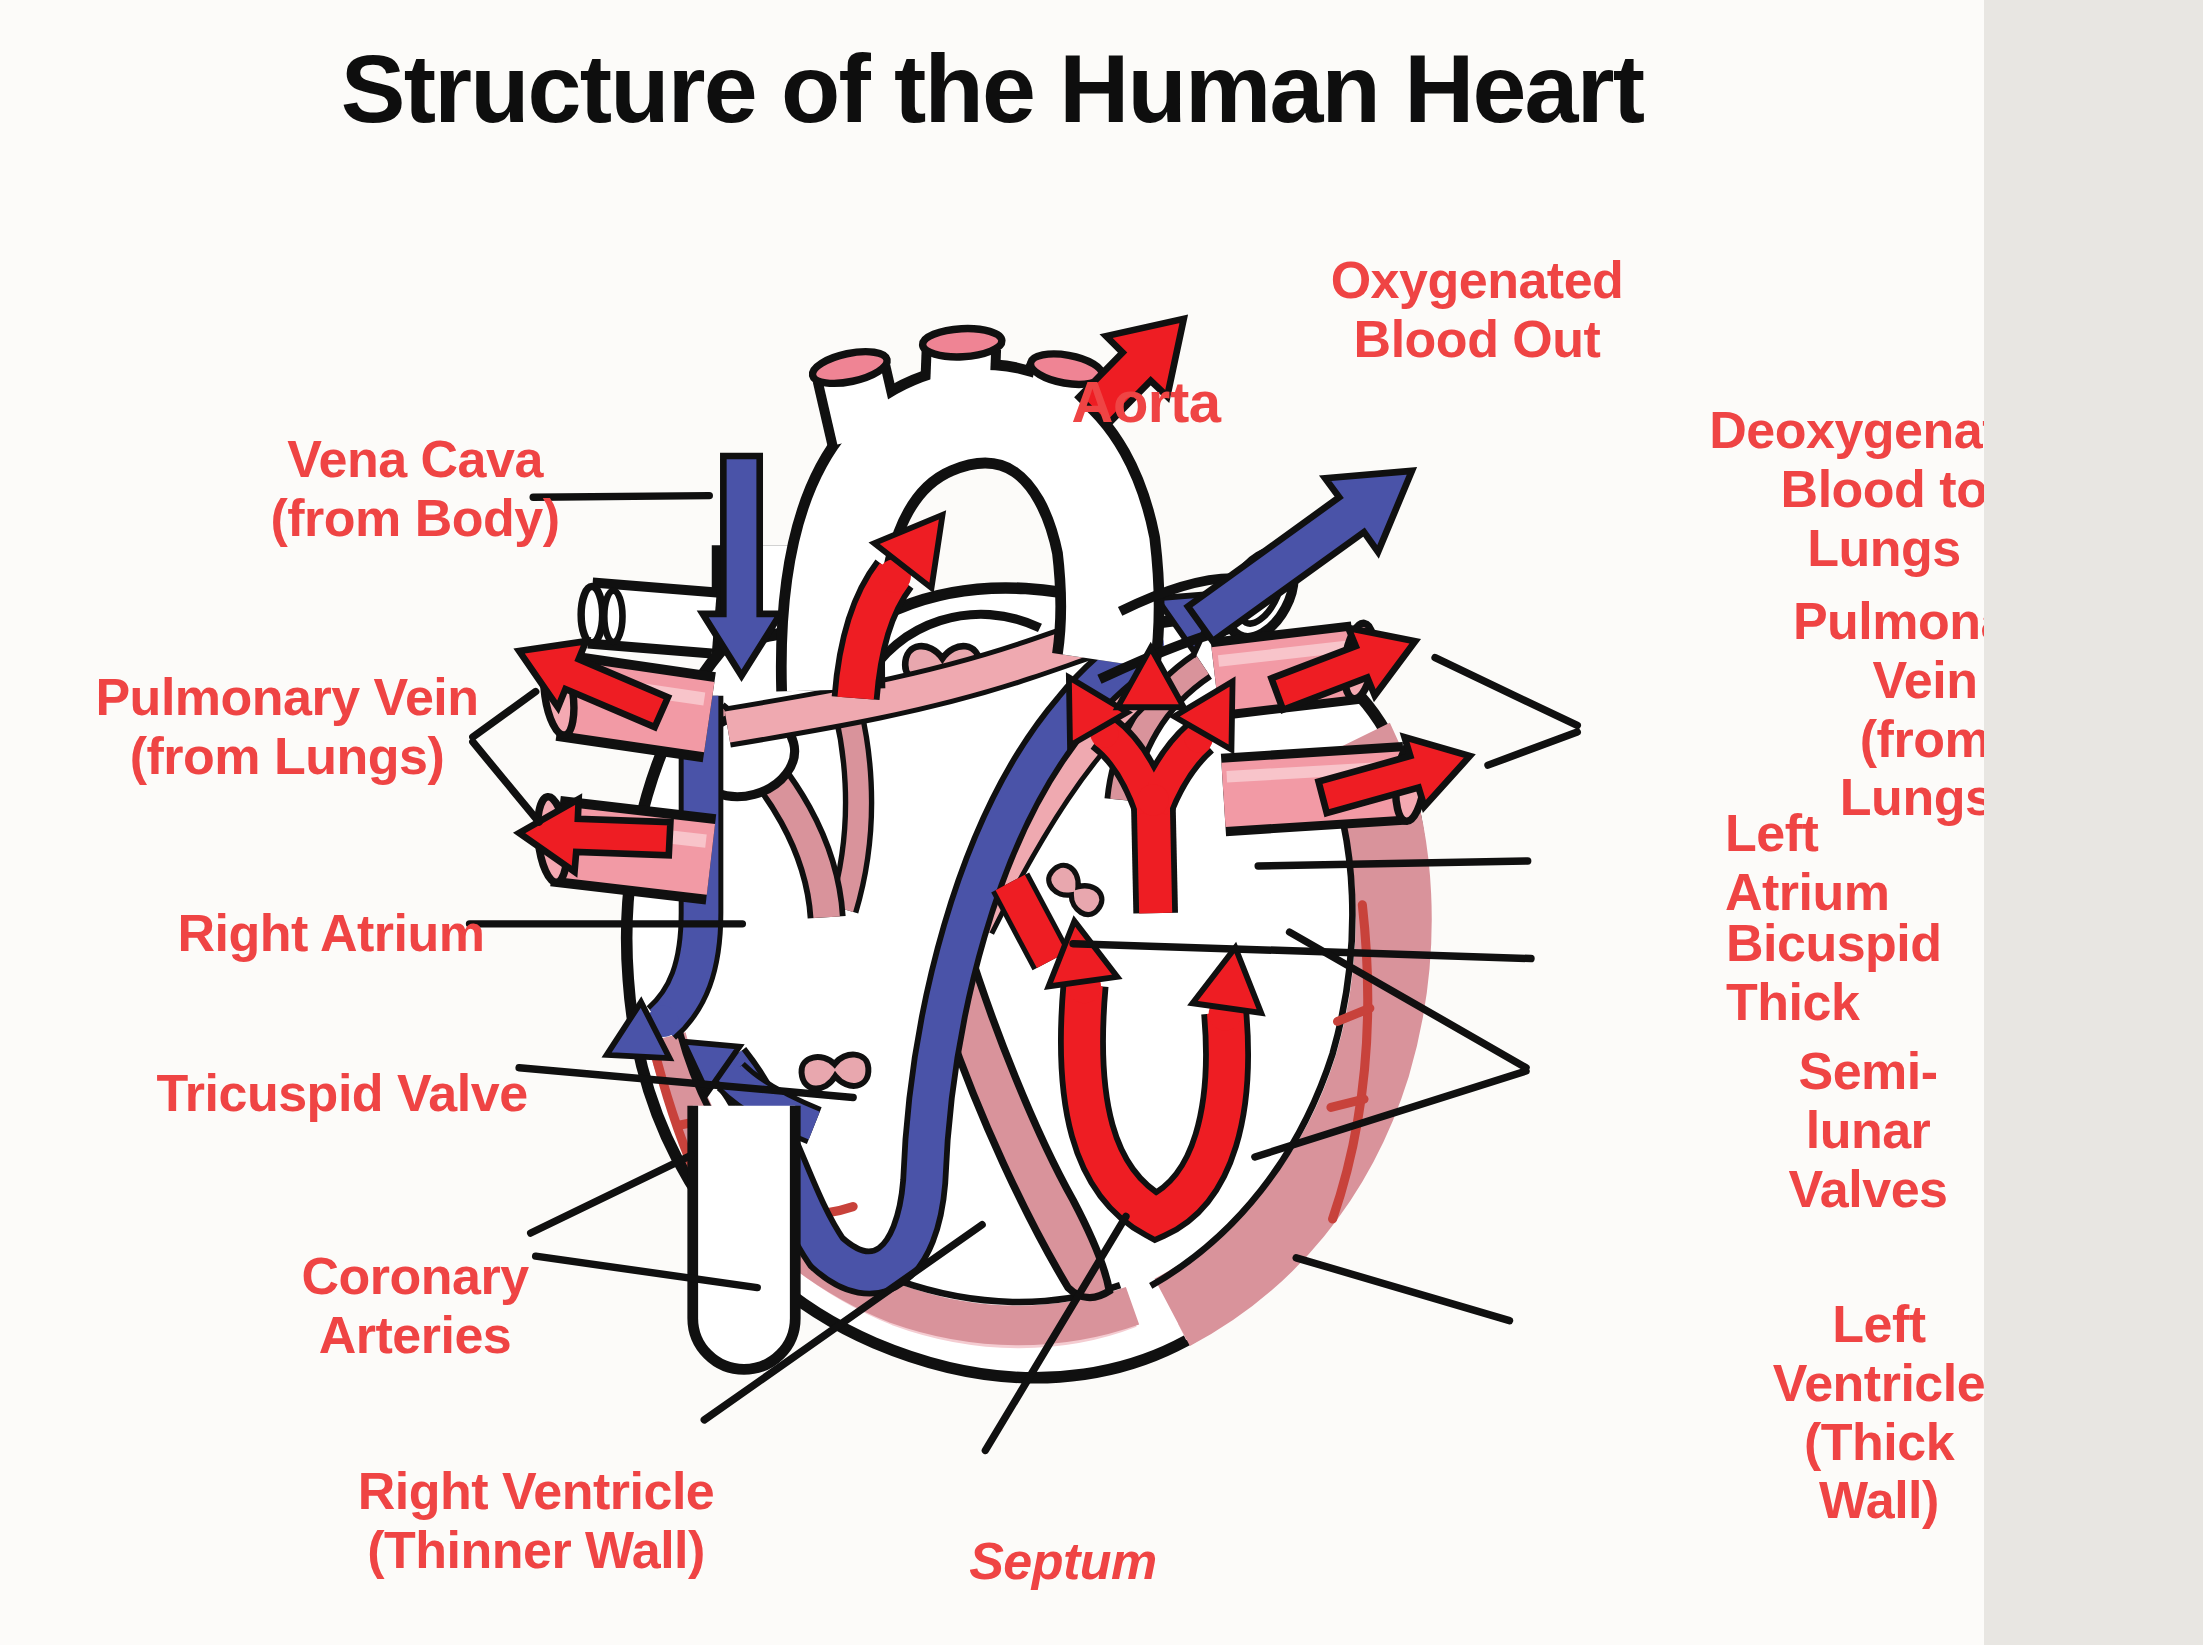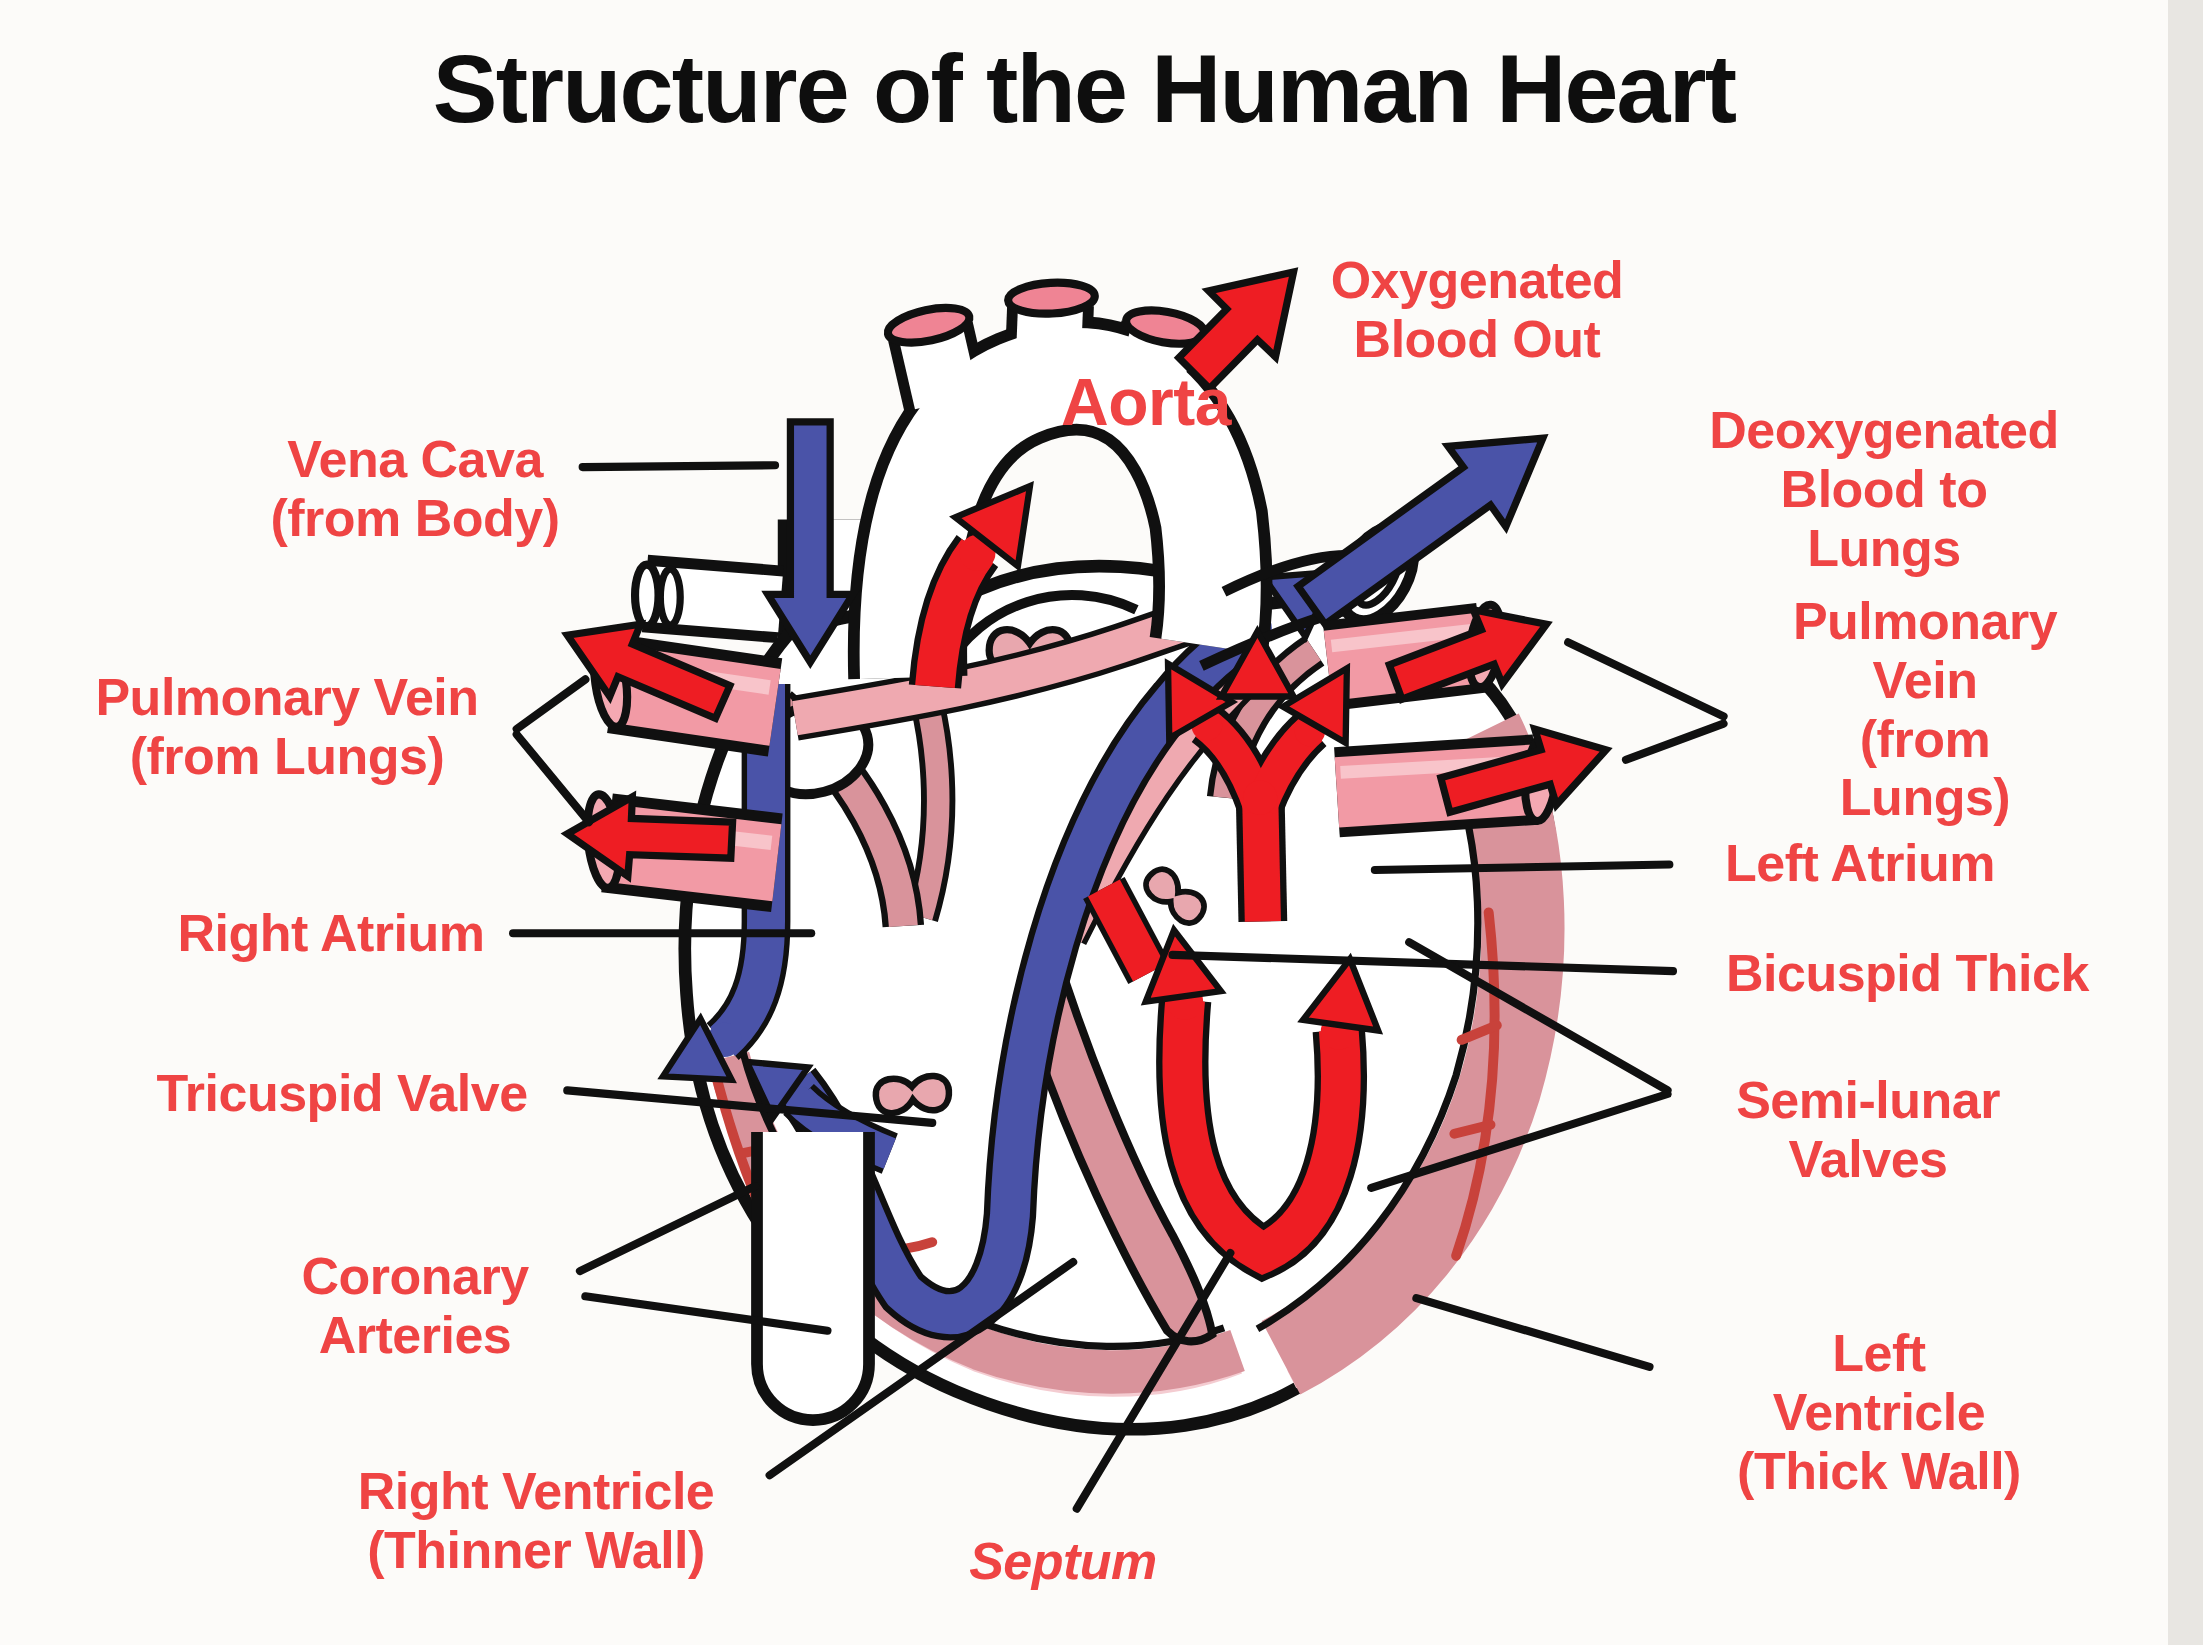--- a/index.html
+++ b/index.html
@@ -1,35 +1,35 @@
 <!DOCTYPE html>
 <html style="font-size:14.7px"><head>
 <meta charset="utf-8">
 <style>
   html,body{margin:0;padding:0;background:#e8e6e2;}
   #stage{
     position:relative;
-    width:2168px;height:1646px;
+    width:1984px;height:1646px;
     background:#fcfbf9;
     overflow:hidden;
     font-family:"Liberation Sans","DejaVu Sans",sans-serif;
   }
   #art{position:absolute;left:0;top:0;width:100%;height:100%;}
   .lbl{
     position:absolute;
     transform:translate(-50%,-50%);
     font-weight:700;
     font-size:52px;
     line-height:1.13;
     color:#ef4444;
     text-align:center;
     white-space:pre-line;
     letter-spacing:-0.5px;
   }
-  .lbl.small{font-size:66px;}
+  .lbl.small{font-size:58px;}
   .lbl.left-align{text-align:left;transform:translate(0,-50%);}
   #title{
     position:absolute;
     left:0;right:0;top:33px;
     text-align:center;
     font-weight:700;
     font-size:97px;
     letter-spacing:-1.8px;
     color:#0e0e0e;
   }

